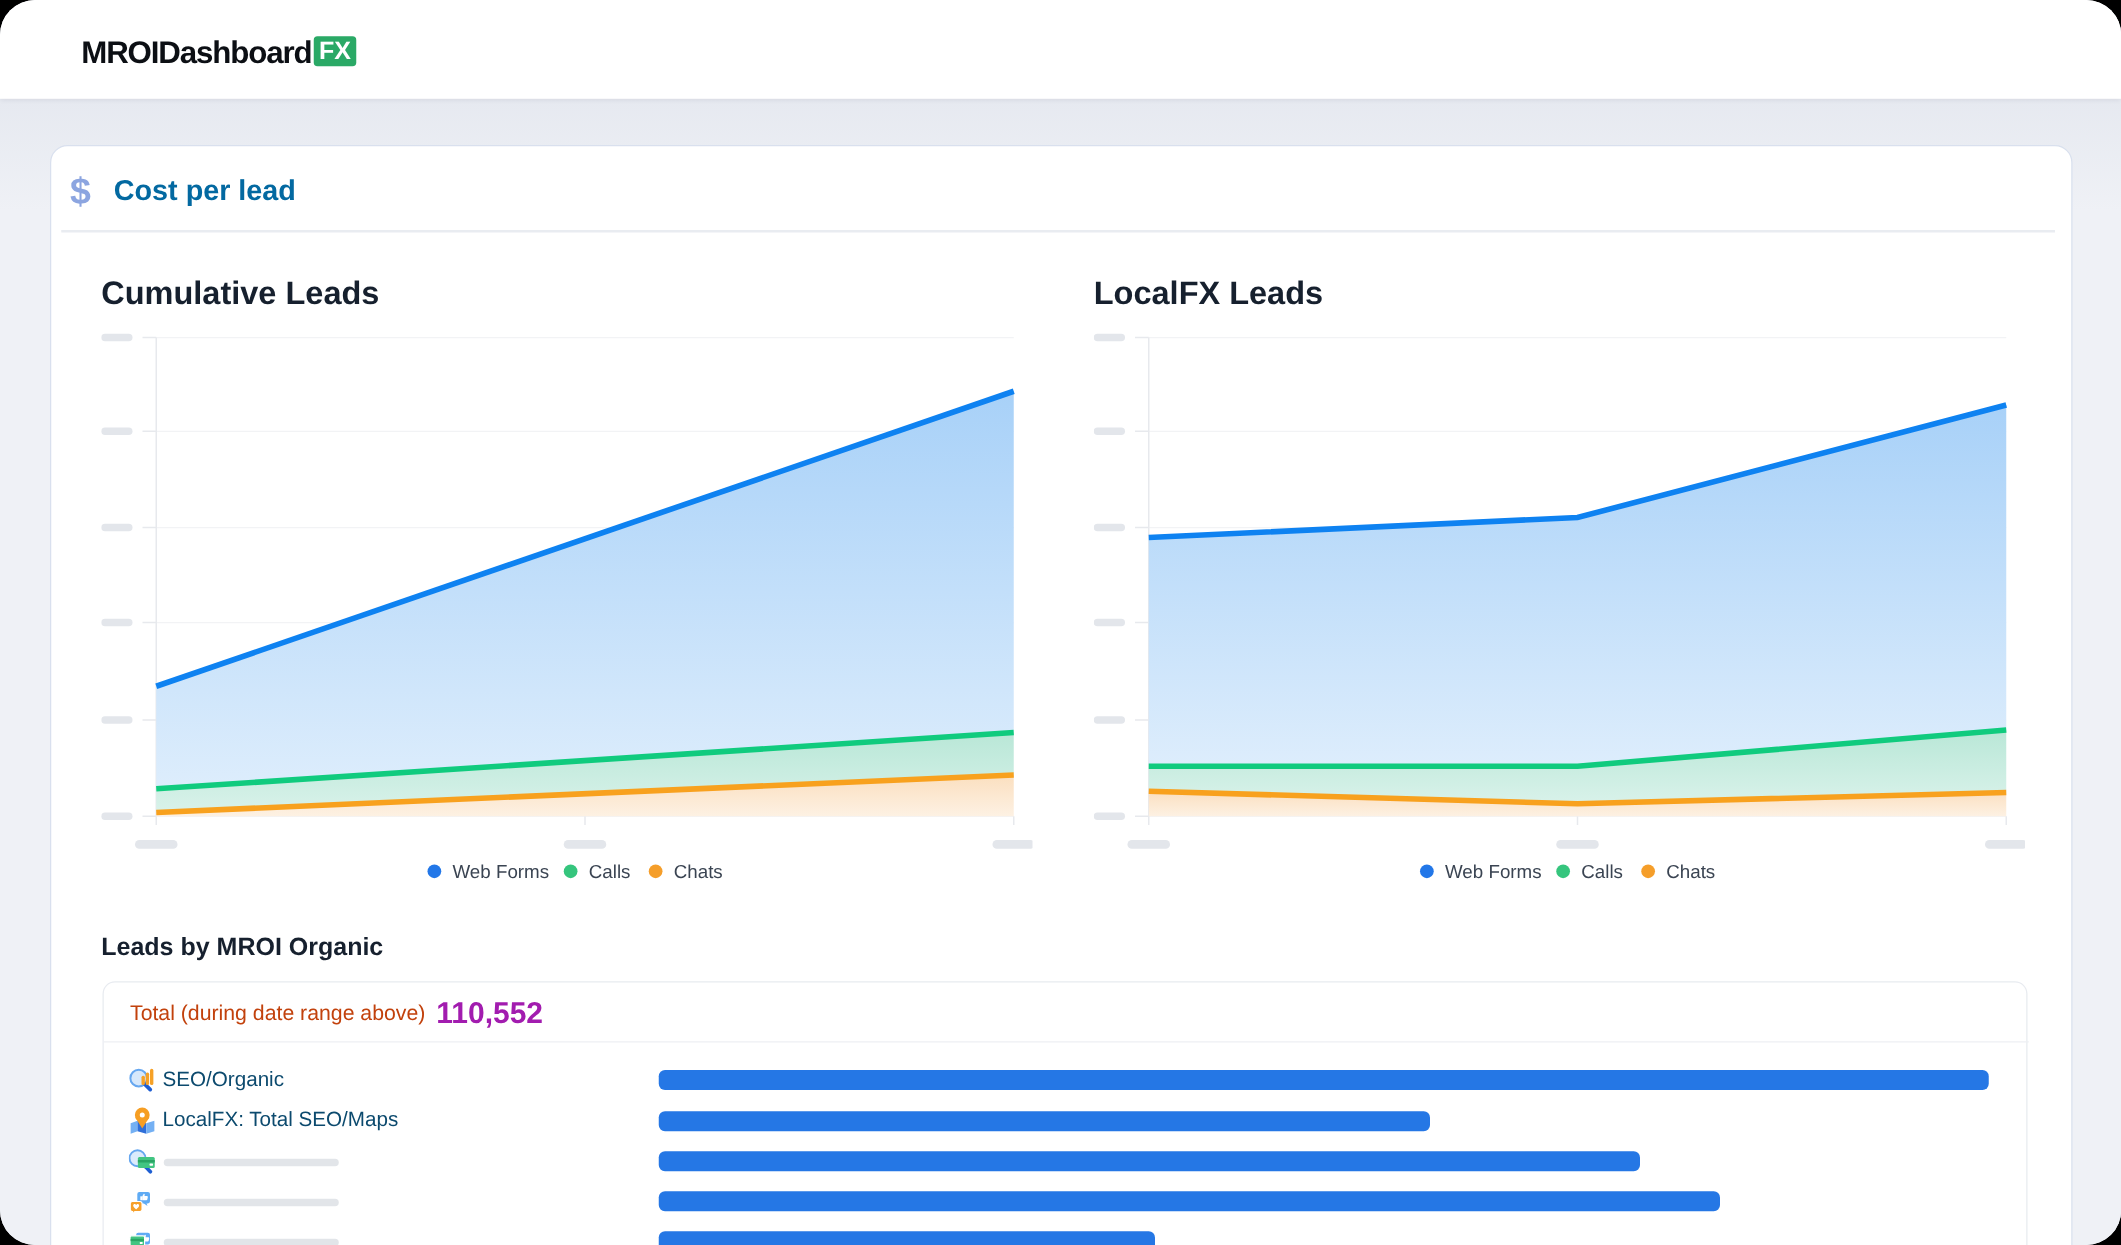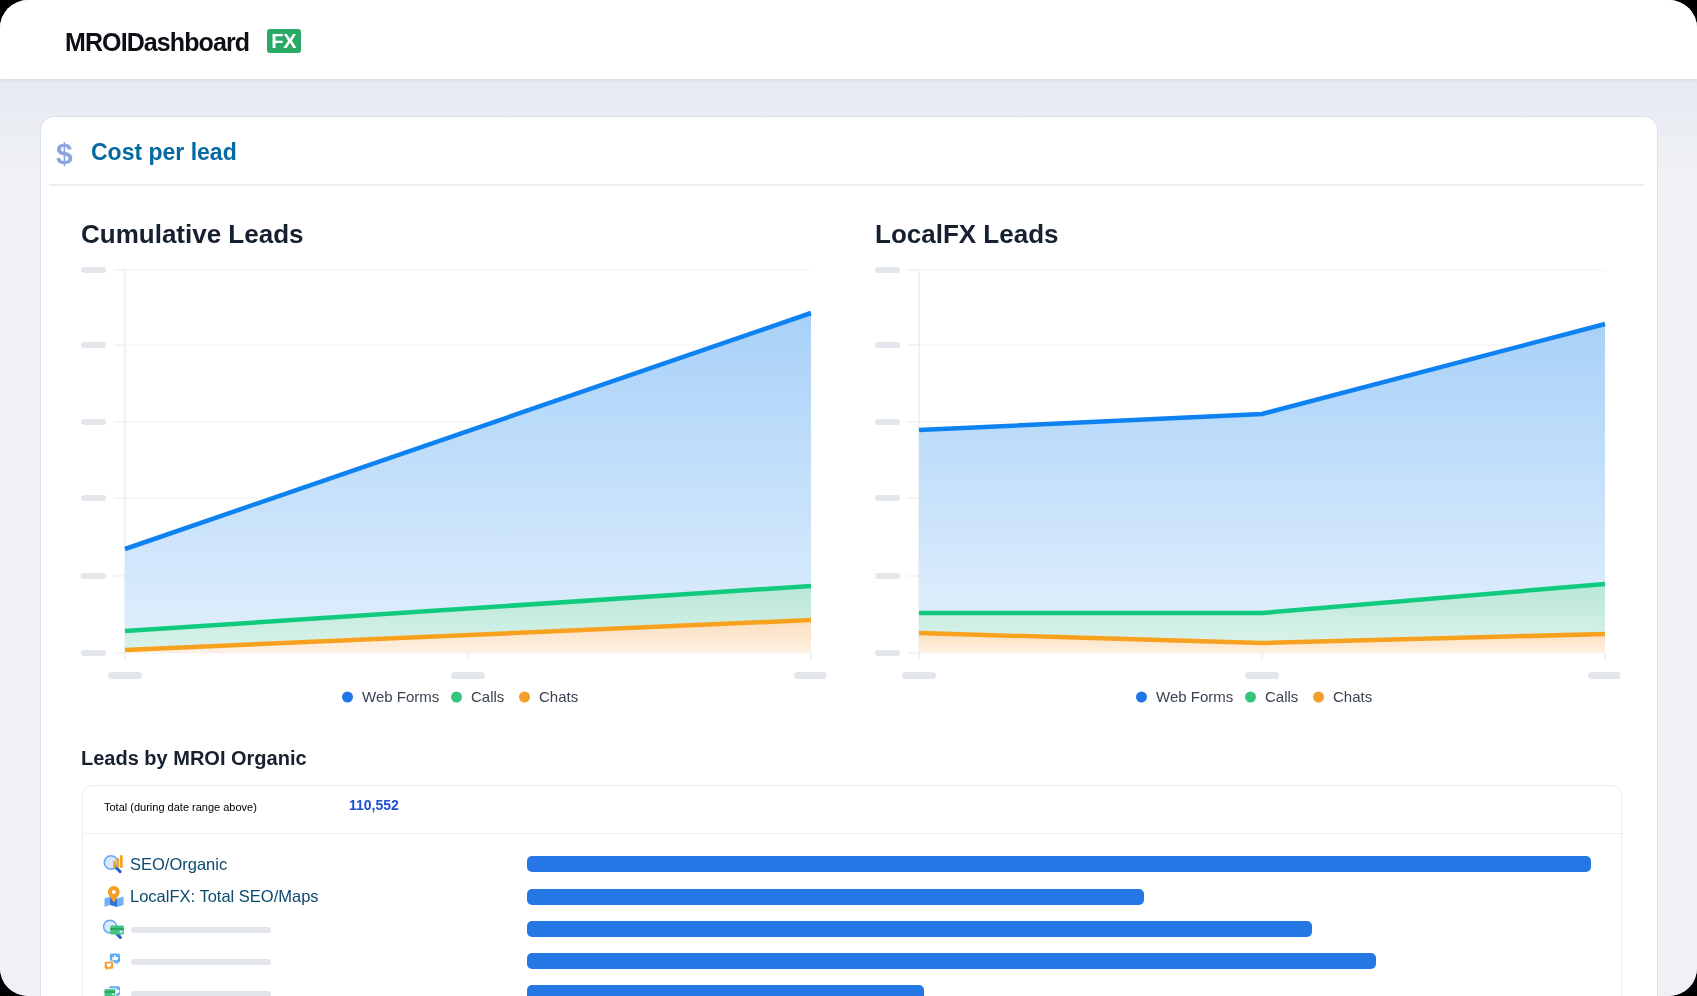--- a/index.html
+++ b/index.html
@@ -1,33 +1,33 @@
 <!DOCTYPE html>
 <html><head>
 <meta charset="utf-8">
 <style>
   * { margin:0; padding:0; box-sizing:border-box; }
   html,body { background:#000; }
   body { width:1697px; height:996px; font-family:"Liberation Sans", sans-serif; }
   #page { position:relative; width:1697px; height:996px; border-radius:28px; overflow:hidden; background:#eff1f6; }
   #hdr { position:absolute; left:0; top:0; width:1697px; height:79px; background:#fff; box-shadow:0 1px 4px rgba(20,30,55,0.08); z-index:5; }
   #logo { position:absolute; left:65px; top:28px; font-size:25px; font-weight:700; color:#0c0f14; letter-spacing:-0.9px; }
-  #logo .fx { display:inline-block; background:#2aa966; color:#fff; font-size:20px; line-height:22px; padding:1px 4px; border-radius:3px; margin-left:18px; letter-spacing:0; position:relative; top:-3px; }
+  #logo .fx { display:inline-block; background:#2aa966; color:#fff; font-size:20px; line-height:22px; padding:1px 4px; border-radius:3px; margin-left:2px; letter-spacing:0; position:relative; top:-3px; }
   #bodybg { position:absolute; left:0; top:79px; width:1697px; height:917px; background:linear-gradient(#e6e9f0, #eff1f6 90px); }
   #card { position:absolute; left:40px; top:116px; width:1618px; height:920px; background:#fff; border:1px solid #d9e0ee; border-radius:14px; }
   .cardhead { position:absolute; left:0; top:0; width:100%; height:67px; }
   .dollar { position:absolute; left:15px; top:20px; font-size:30px; font-weight:700; color:#8ca5e0; }
   .cptitle { position:absolute; left:50px; top:22px; font-size:23px; font-weight:700; color:#0369a1; }
   .hr1 { position:absolute; left:8px; top:67px; width:1595px; height:1.5px; background:#e9ecf1; }
   h2 { position:absolute; font-size:26px; font-weight:700; color:#16202e; }
   .chart { position:absolute; }
   h3 { position:absolute; left:40px; top:630px; font-size:20px; font-weight:700; color:#16202e; }
   #totalbox { position:absolute; left:41px; top:668px; width:1540px; height:420px; border:1px solid #e8ebf0; border-radius:10px; background:#fff; }
-  .tlabel { position:absolute; left:21px; top:15px; font-size:11px; font-weight:500; color:#000000; }
-  .tnum { position:absolute; left:266px; top:11px; font-size:14px; font-weight:700; color:#1d4ed8; }
+  .tlabel { position:absolute; left:21px; top:15px; font-size:17px; font-weight:500; color:#c2410c; }
+  .tnum { position:absolute; left:266px; top:11px; font-size:24px; font-weight:700; color:#a21caf; }
   .thr { position:absolute; left:0px; top:47px; width:1540px; height:1px; background:#eef0f3; }
   .row-ic { position:absolute; left:20px; width:22px; height:24px; }
   .row-label { position:absolute; left:47px; font-size:16.5px; color:#0c4a6e; }
   .row-ph { position:absolute; left:48px; width:140px; height:6px; border-radius:3px; background:#e2e5e9; }
   .row-bar { position:absolute; left:444px; height:16px; border-radius:5px; background:#2577e5; }
 </style>
 </head>
 <body>
 <div id="page">
   <div id="bodybg"></div>

